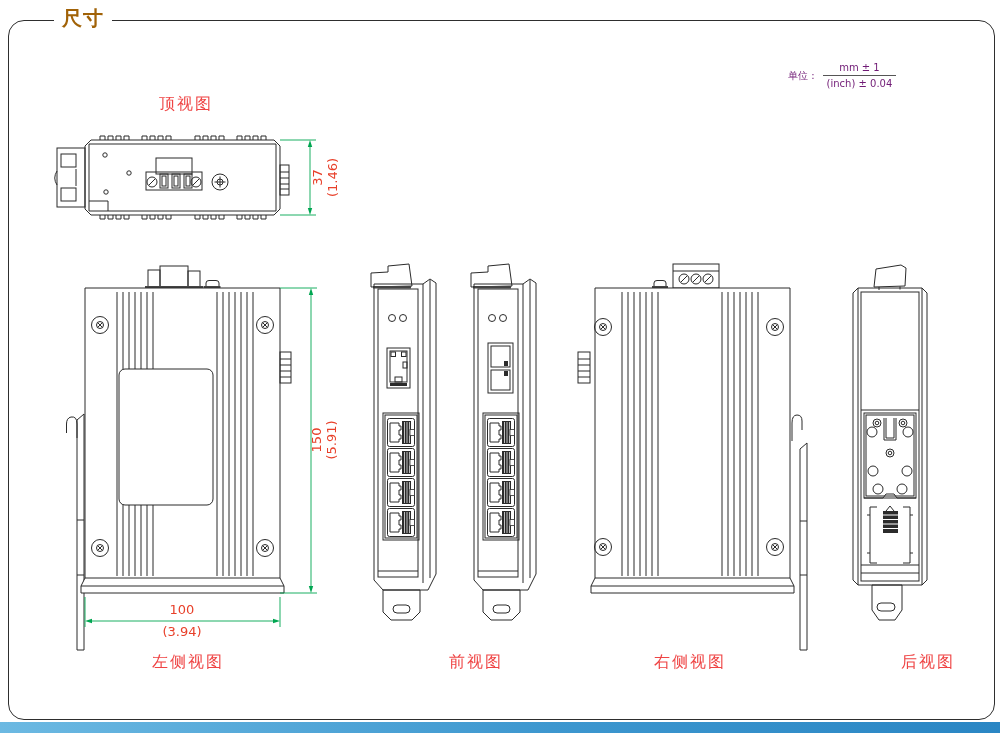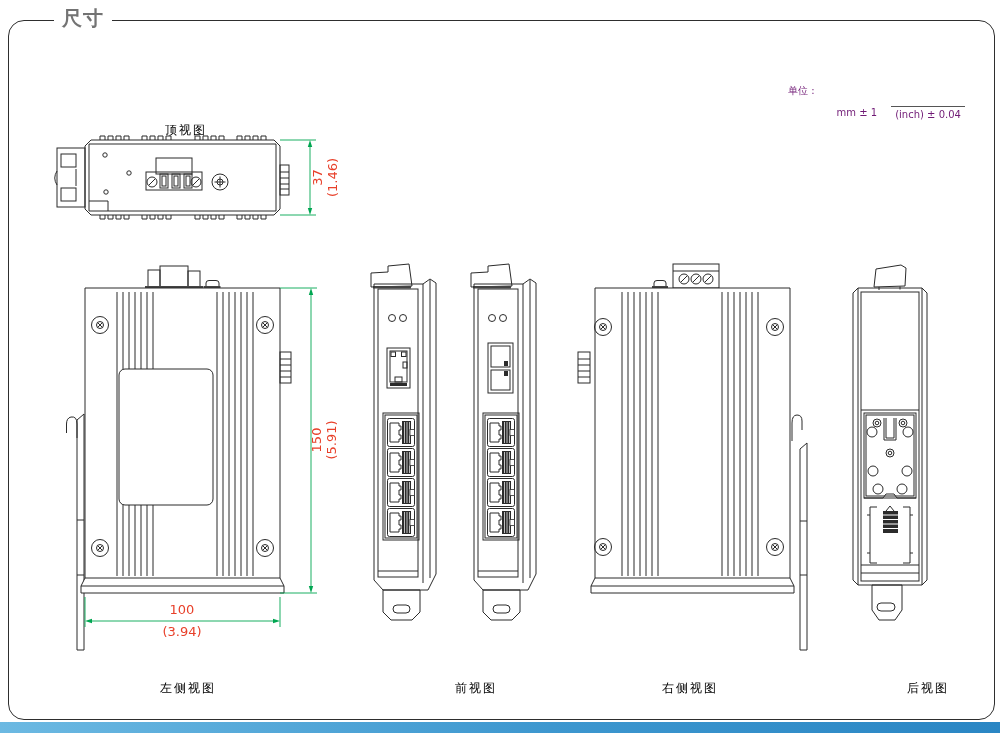--- a/index.html
+++ b/index.html
@@ -1,26 +1,26 @@
 <!DOCTYPE html>
 <html><head>
 <meta charset="utf-8">
 <style>
   html,body{margin:0;padding:0;background:#fff;}
   #stage{position:relative;width:1000px;height:733px;background:#fff;overflow:hidden;
          font-family:"DejaVu Sans","Liberation Sans",sans-serif;}
   #panel-border{position:absolute;left:8px;top:20px;width:985px;height:698px;
          border:1.6px solid #2e2e2e;border-radius:16px;}
   #page-title{position:absolute;left:54px;top:5px;background:#fff;padding:0 8px;
-         color:#737373;font-size:20px;font-weight:bold;letter-spacing:1px;z-index:3;}
-  .vlabel{position:absolute;font-size:12px;color:#000000;letter-spacing:2px;
-         transform:translateX(-50%);white-space:nowrap;margin-top:28px;}
+         color:#a16207;font-size:20px;font-weight:bold;letter-spacing:1px;z-index:3;}
+  .vlabel{position:absolute;font-size:16px;color:#ef4444;letter-spacing:2px;
+         transform:translateX(-50%);white-space:nowrap;}
   #unit-note{position:absolute;left:788px;top:62px;display:flex;align-items:center;gap:8px;
          color:#701a75;font-size:10px;}
-  #unit-note .frac{display:flex;flex-direction:row;align-items:center;margin-top:44px;}
+  #unit-note .frac{display:flex;flex-direction:column;align-items:center;}
   #unit-note .num{padding:0 14px 2px 14px;}
   #unit-note .den{border-top:1.2px solid #555;padding:2px 4px 0 4px;text-align:right;}
   svg.view{position:absolute;overflow:visible;}
   .ln{stroke:#2b2b2b;stroke-width:1;fill:none;}
   .lnf{stroke:#2b2b2b;stroke-width:1;fill:#fff;}
   .dk{fill:#2b2b2b;stroke:none;}
   .gy{fill:#444;stroke:none;}
   .dim{stroke:#00a651;stroke-width:0.9;fill:none;}
   .dimf{fill:#00a651;stroke:none;}
   text.red{fill:#e8402a;font-family:"DejaVu Sans",sans-serif;font-size:13px;}

